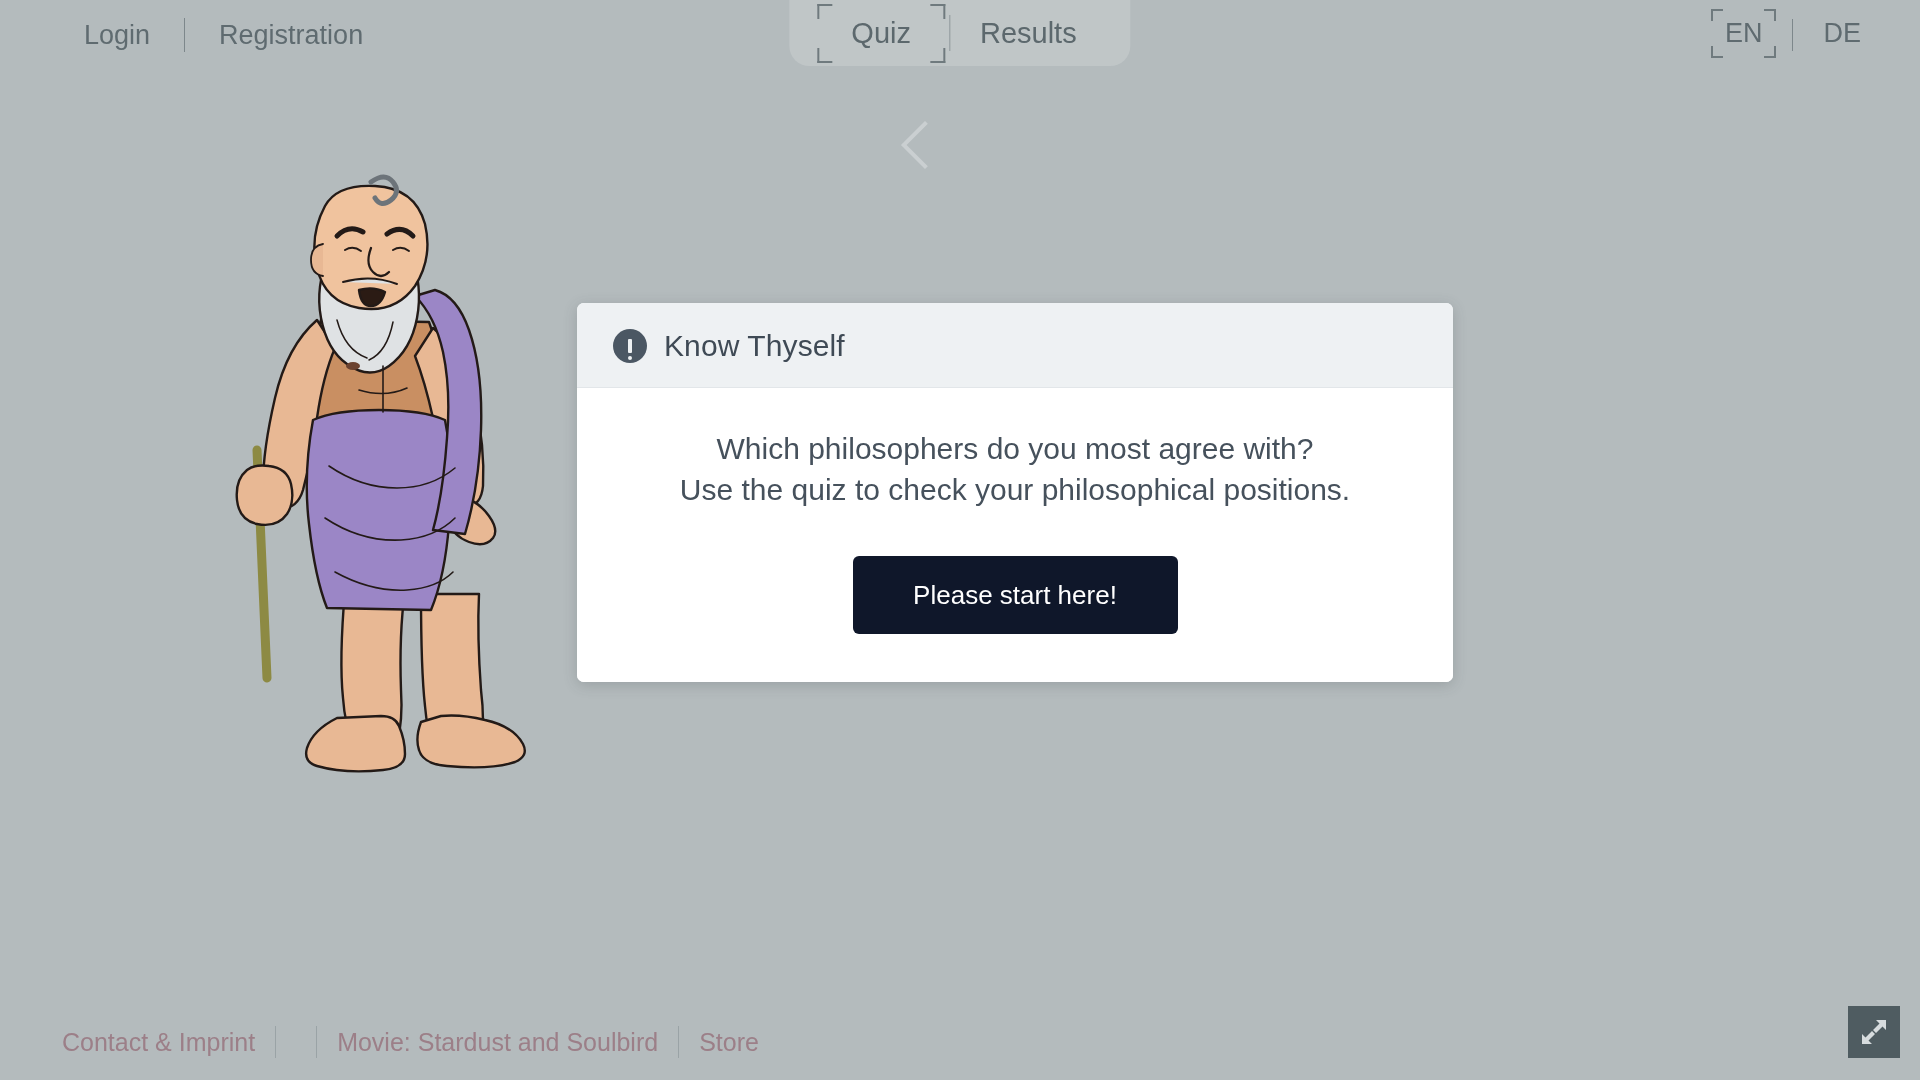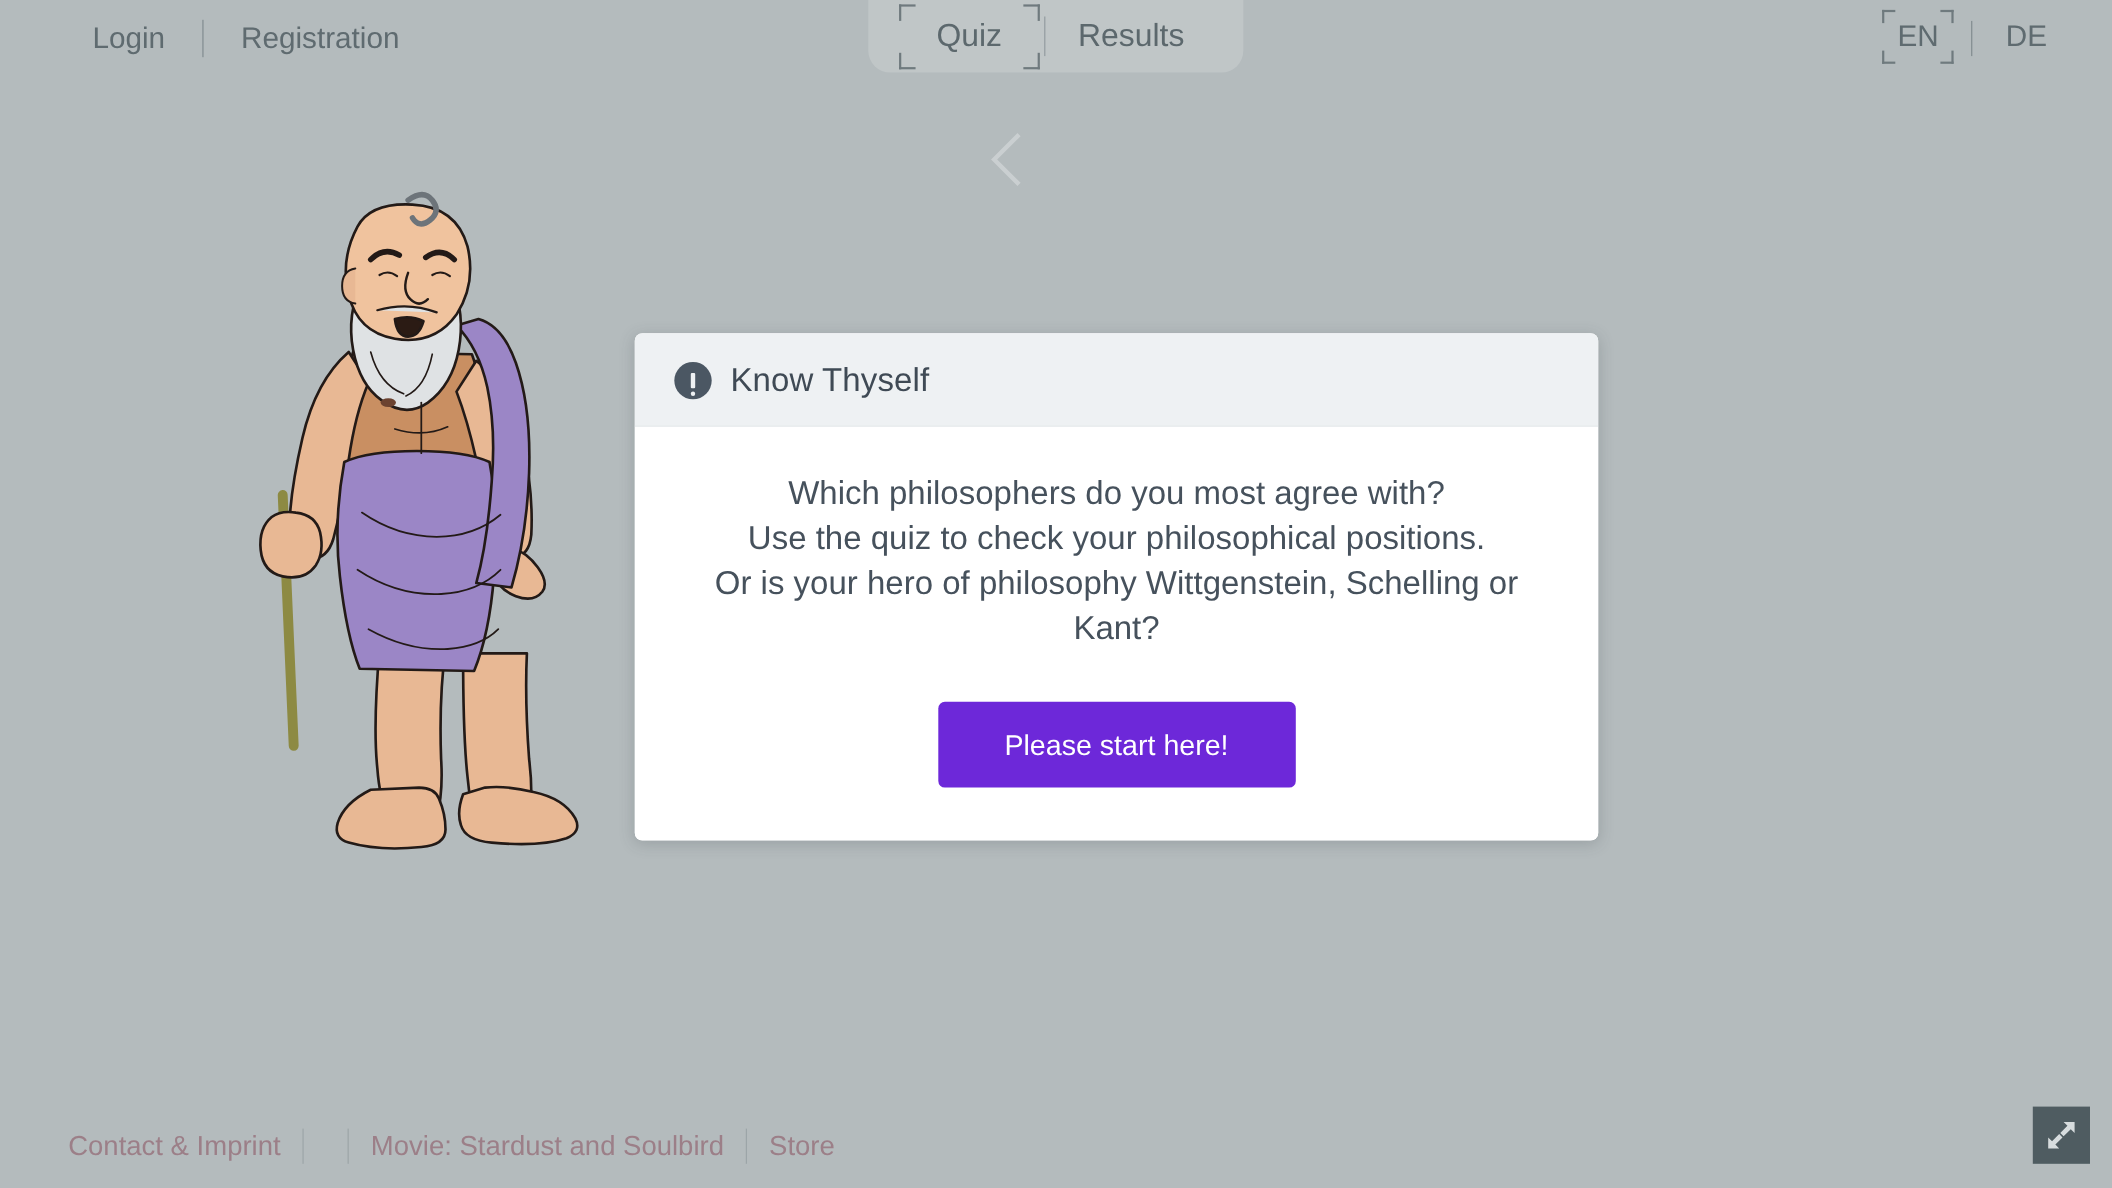--- a/index.html
+++ b/index.html
@@ -93,21 +93,21 @@
     width:4px; height:4px; background:#eef1f3; border-radius:50%;
   }
   .modal-title { font-size:30px; color:#3f4a55; font-weight:400; letter-spacing:.1px; }
 
   .modal-body { background:#fff; padding:40px 46px 48px 46px; text-align:center; }
   .modal-text {
     font-size:30px; line-height:1.37; color:#46515c; font-weight:400;
   }
   .btn-row { margin-top:46px; display:flex; justify-content:center; }
   .start-btn {
-    background:#6d28d9; color:#ffffff; border:none; border-radius:6px;
+    background:#0f172a; color:#ffffff; border:none; border-radius:6px;
     font-size:26px; font-family:"Liberation Sans", sans-serif;
     padding:0 44px; height:78px; min-width:325px; cursor:pointer;
     display:flex; align-items:center; justify-content:center;
   }
 
   
   .footer {
     position:absolute; left:62px; bottom:22px;
     display:flex; align-items:center;
     font-size:25px; color:#9c7f88;justify-content:center;
@@ -232,21 +232,20 @@
     <div class="modal-head">
       <span class="alert-icon">
         <span class="bang"></span>
       </span>
       <span class="modal-title">Know Thyself</span>
     </div>
     <div class="modal-body">
       <div class="modal-text">
         <div>Which philosophers do you most agree with?</div>
         <div>Use the quiz to check your philosophical positions.</div>
-        <div>Or is your hero of philosophy Wittgenstein, Schelling or Kant?</div>
       </div>
       <div class="btn-row">
         <button class="start-btn">Please start here!</button>
       </div>
     </div>
   </div>
 
   <div class="footer">
     <a href="#">Contact &amp; Imprint</a>
     <span class="fdiv"></span>

